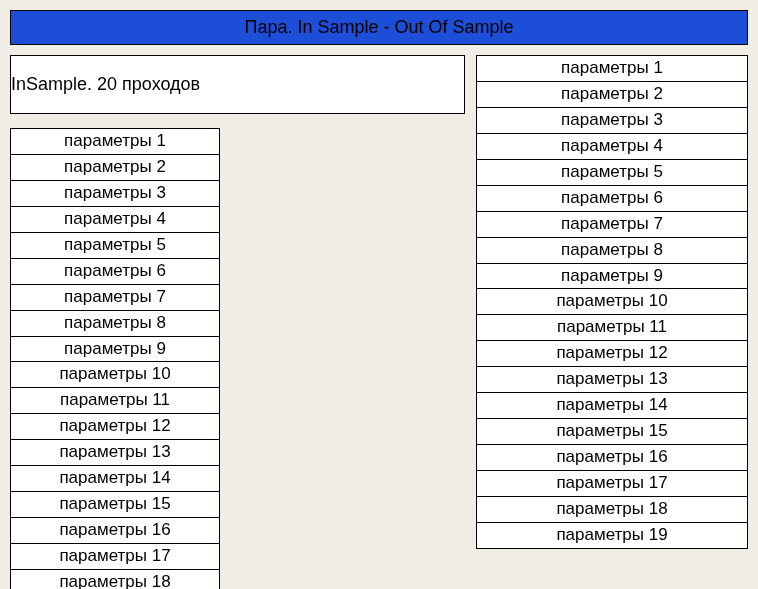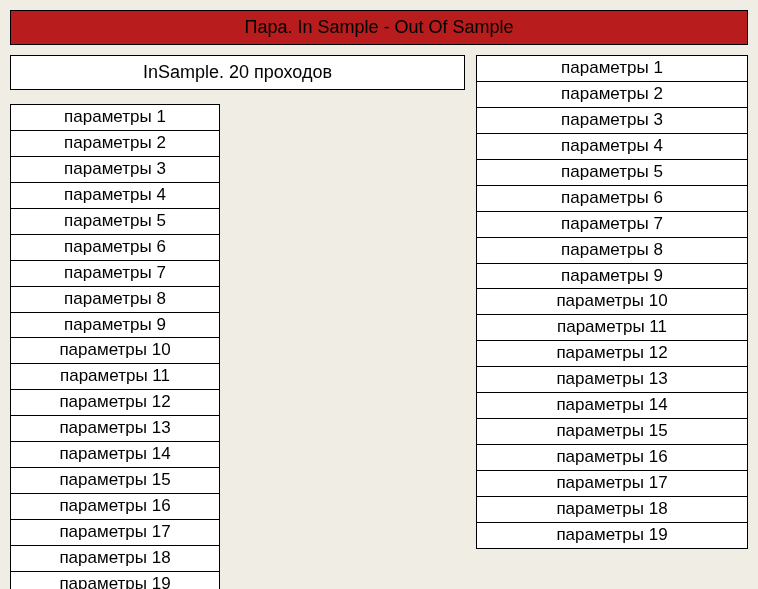--- a/index.html
+++ b/index.html
@@ -5,21 +5,21 @@
   body {
     margin: 0;
     padding: 10px;
     background: #f0ede5;
     font-family: Arial, sans-serif;
     width: 758px;
     box-sizing: border-box;
   }
   .main-title {
     border: 1px solid #000;
-    background: #b91c1c;
+    background: #1d4ed8;
     text-align: center;
     font-size: 18px;
     padding: 6px 0;
     margin-bottom: 10px;
   }
   .columns {
     display: flex;
     justify-content: space-between;
     gap: 10px;
   }
@@ -28,23 +28,22 @@
   }
   .col-left {
     width: 455px;
   }
   .col-right {
     width: 272px;
   }
   .col-header {
     border: 1px solid #000;
     background: #fff;
-    text-align: center;
     font-size: 18px;
-    padding: 6px 0;
+    padding: 18px 0;
     margin-bottom: 14px;
   }
   .col-header.green {
     background: #00e000;
   }
   .param-list {
     display: flex;
     flex-direction: column;
   }
   .param-item {

